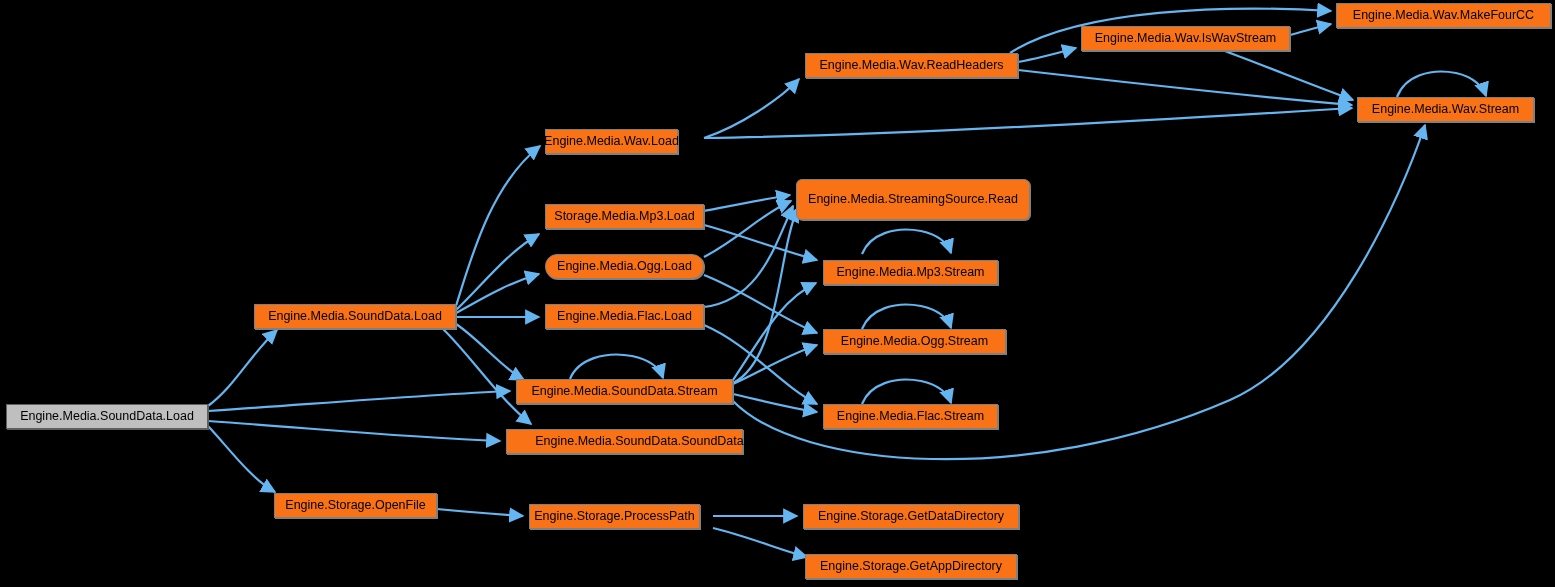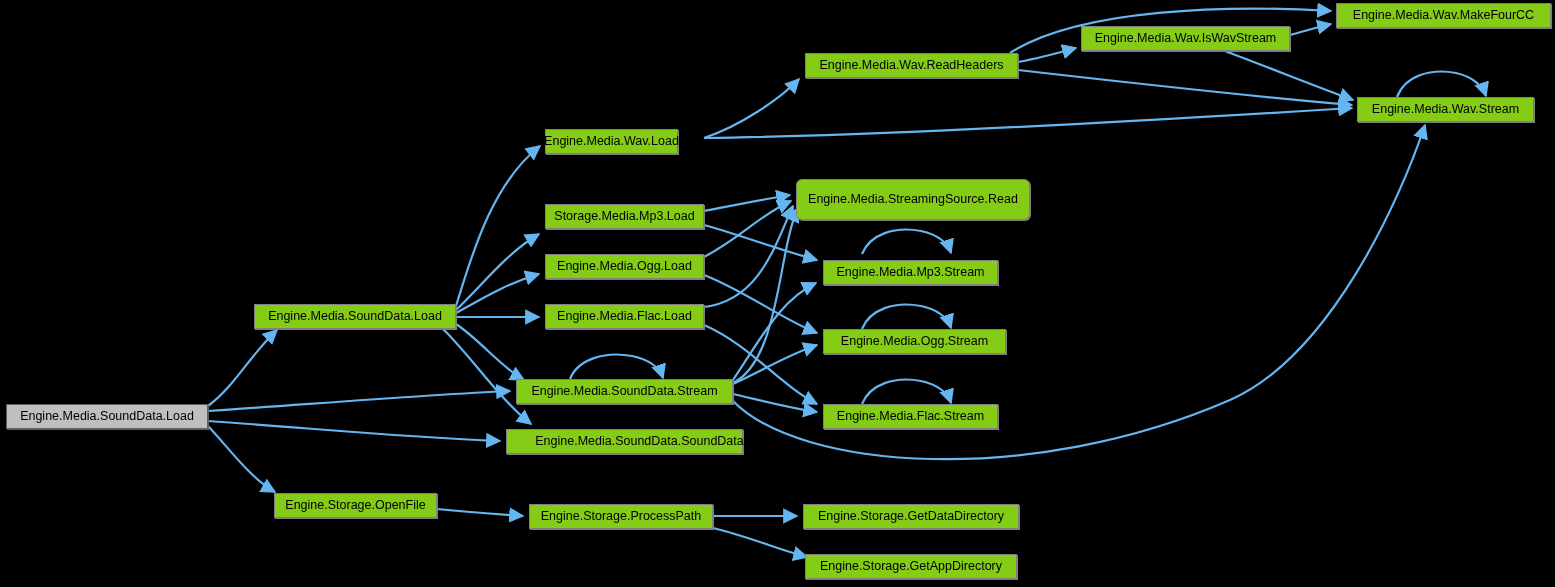--- a/index.html
+++ b/index.html
@@ -7,21 +7,21 @@
     position:relative;
     width:1555px;height:587px;
     background:#000000;
     font-family:"Liberation Sans", sans-serif;
     overflow:hidden;
   }
   svg#edges{position:absolute;left:0;top:0;width:1555px;height:587px;}
   .node{
     position:absolute;
     box-sizing:border-box;
-    background:#84cc16;
+    background:#f97316;
     border:1px solid #808080;
     box-shadow:1px 1px 0 0 #808080;
     color:#000000;
     font-size:12.5px;
     line-height:1;
     display:flex;
     align-items:center;
     justify-content:center;
     white-space:nowrap;
     letter-spacing:0px;
@@ -130,33 +130,33 @@
       </div>
       <div class="node" style="left: 274px; top: 493px; width: 163px; height: 25px;">
         <span>Engine.Storage.OpenFile</span>
       </div>
       <div class="node" style="left: 545px; top: 129px; width: 133px; height: 25px;">
         <span>Engine.Media.Wav.Load</span>
       </div>
       <div class="node" style="left: 545px; top: 204px; width: 159px; height: 25px;">
         <span>Storage.Media.Mp3.Load</span>
       </div>
-      <div class="node" style="left: 545px; top: 254px; width: 159px; height: 25px;">
+      <div class="node" style="left: 545px; top: 254px; width: 159px; height: 25px; border-radius: 12px;">
         <span>Engine.Media.Ogg.Load</span>
       </div>
       <div class="node" style="left: 545px; top: 304px; width: 159px; height: 25px;">
         <span>Engine.Media.Flac.Load</span>
       </div>
       <div class="node" style="left: 516px; top: 379px; width: 217px; height: 25px;">
         <span>Engine.Media.SoundData.Stream</span>
       </div>
       <div class="node" style="left: 506px; top: 429px; width: 237px; height: 25px; padding-left: 30px;">
         <span>Engine.Media.SoundData.SoundData</span>
       </div>
-      <div class="node" style="left: 529px; top: 504px; width: 184px; height: 25px;">
+      <div class="node" style="left: 529px; top: 504px; width: 171px; height: 25px;">
         <span>Engine.Storage.ProcessPath</span>
       </div>
       <div class="node" style="left: 805px; top: 53px; width: 213px; height: 25px;">
         <span>Engine.Media.Wav.ReadHeaders</span>
       </div>
       <div class="node" style="left: 796px; top: 179px; width: 234px; height: 41px; border-radius: 6px;">
         <span>Engine.Media.StreamingSource.Read</span>
       </div>
       <div class="node" style="left: 823px; top: 260px; width: 175px; height: 25px;">
         <span>Engine.Media.Mp3.Stream</span>

